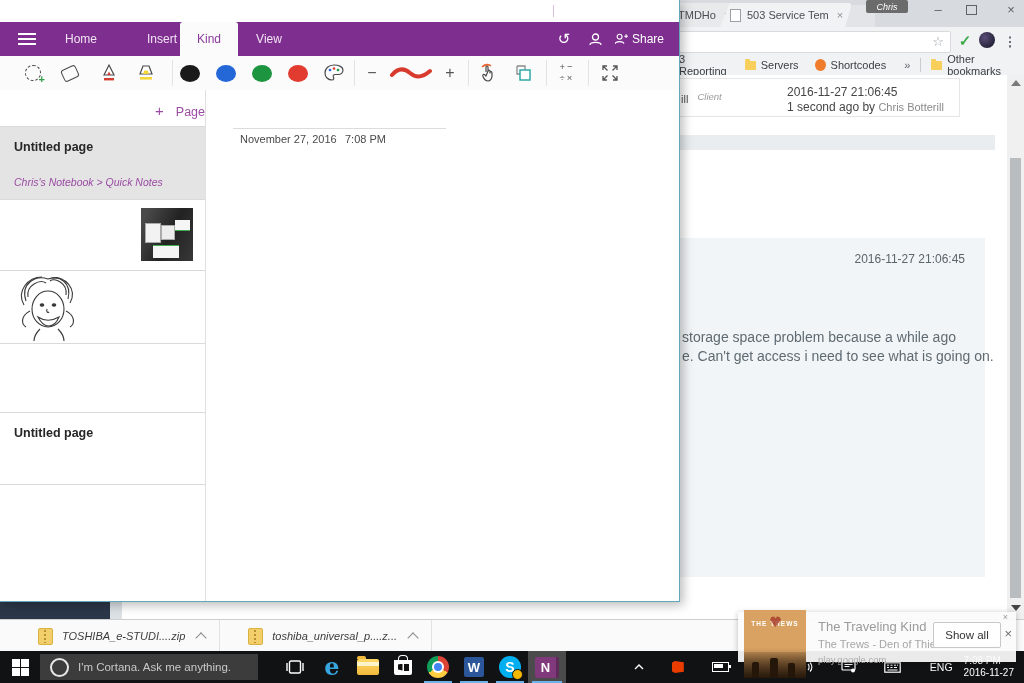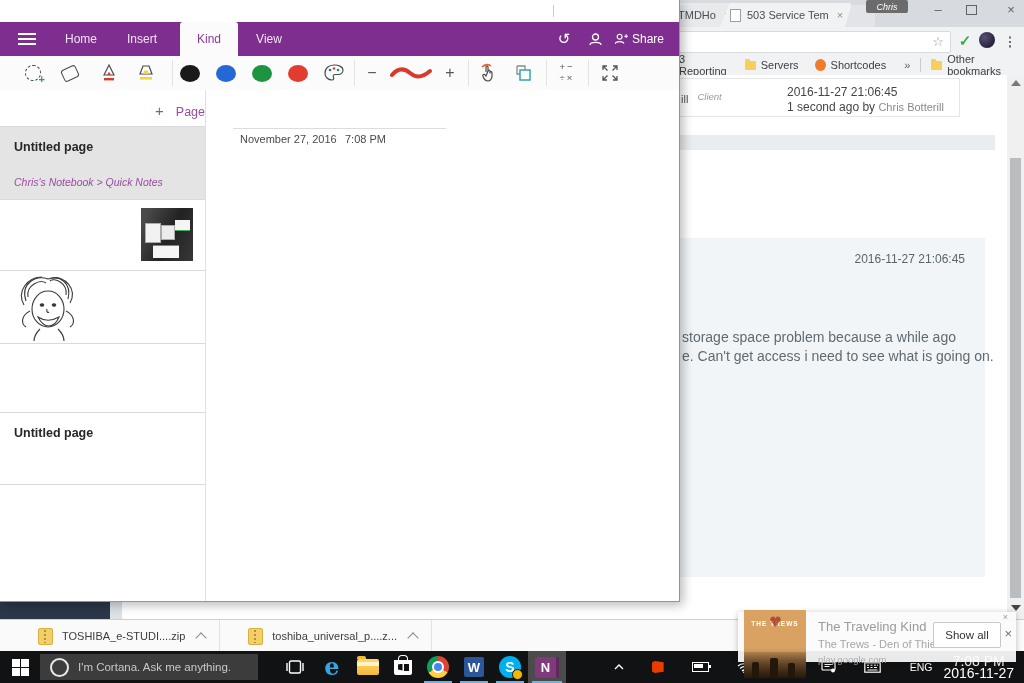--- a/index.html
+++ b/index.html
@@ -20,21 +20,21 @@
   .bmfolder{width:12px;height:9px;background:#f7cf5a;border-radius:1px;margin:0 5px 0 14px;position:relative;}
   .bmfolder:before{content:"";position:absolute;top:-2px;left:0;width:5px;height:2px;background:#f7cf5a;border-radius:1px 1px 0 0;}
   .pagebg{left:0;top:75px;width:1024px;height:544px;background:#fff;}
   .card{background:#f2f5f7;}
   .scrltrack{left:1007px;top:75px;width:17px;height:544px;background:#f0f0f0;}
   .scrlthumb{left:1010px;width:11px;background:#b9bdc0;border-radius:0px;}
   .arrow{width:0;height:0;}
 
   
   .dlbar{left:0;top:619px;width:1024px;height:32px;background:#fafafa;border-top:1px solid #cfcfcf;display:flex;align-items:center;}
-  .dlitem{height:100%;display:flex;align-items:center;border-right:1px solid #e2e2e2;padding:0 14px 0 28px;}
+  .dlitem{height:100%;display:flex;align-items:center;border-right:1px solid #e2e2e2;padding:0 14px 0 28px;font-style:italic;}
   .zipicon{width:13px;height:15px;background:#f3cf6b;border:1px solid #d8b13e;border-radius:2px;position:relative;margin-right:9px;}
   .zipicon:before{content:"";position:absolute;left:5px;top:1px;bottom:1px;width:2px;
       background:repeating-linear-gradient(#b98e2f 0 2px,transparent 2px 4px);}
   .dlname{font-size:11px;color:#3c3c3c;}
   .chev{width:7px;height:7px;border-left:1.6px solid #8a8a8a;border-top:1.6px solid #8a8a8a;transform:rotate(45deg);margin-left:12px;margin-top:3px;}
 
   
   .taskbar{left:0;top:651px;width:1024px;height:32px;background:#111214;display:flex;align-items:center;z-index:40;}
   .tbbtn{height:32px;display:flex;align-items:center;justify-content:center;position:relative;}
   .runline{position:absolute;bottom:0;left:4px;right:4px;height:2px;background:#6cb2e8;}
@@ -164,21 +164,21 @@
       </div>
     <div class="a ctr glyph" style="left:649px;top:0;width:28px;height:22px;font-size:13px;">×</div>
 
     <div class="a ontabs">
       <div class="ontab" style="left:12px;width:30px;flex-direction:column;gap:3px;">
         <div style="width:18px;height:2px;background:#fff;"></div>
         <div style="width:18px;height:2px;background:#fff;"></div>
         <div style="width:18px;height:2px;background:#fff;"></div>
       </div>
       <div class="ontab" style="left:56px;width:50px;">Home</div>
-      <div class="ontab" style="left:116px;width:52px;">Insert</div>
+      <div class="ontab" style="left:136px;width:52px;">Insert</div>
       <div class="ontab" style="left:180px;width:58px;background:#fbfbfb;color:#8b3a9b;border-radius:3px 3px 0 0;">Kind</div>
       <div class="ontab" style="left:246px;width:46px;">View</div>
 
       <div class="ontab glyph" style="left:550px;width:28px;font-size:15px;">↺</div>
       <div class="ontab" style="left:582px;width:26px;">
         <svg width="15" height="15" viewBox="0 0 15 15">
             <circle cx="7.5" cy="5" r="3" fill="none" stroke="#fff" stroke-width="1.3"></circle>
             <path d="M2 13 C2 9.5 13 9.5 13 13" fill="none" stroke="#fff" stroke-width="1.3"></path>
           </svg>
       </div>
@@ -414,21 +414,21 @@
           <circle cx="12" cy="9.5" r="2" fill="#fff"></circle>
         </svg>
     </div>
     <div class="trayico">
       <svg width="17" height="11" viewBox="0 0 17 11">
           <rect x="0.8" y="0.8" width="15.4" height="9.4" fill="none" stroke="#fff" stroke-width="1.2"></rect>
           <path d="M3 3.2 h2 M6.5 3.2 h2 M10 3.2 h2 M13 3.2 h1 M3 5.5 h2 M6.5 5.5 h2 M10 5.5 h3 M3.5 8 h10" stroke="#fff" stroke-width="1"></path>
         </svg>
     </div>
     <div class="trayico" style="font-size:10.5px;color:#fff;margin:0 7px;">ENG</div>
-    <div style="margin:0 10px 0 4px;text-align:center;font-size:14px;color:#fff;line-height:12px;">
+    <div style="margin:0 10px 0 4px;text-align:left;font-size:10px;color:#fff;line-height:12px;">
       <div>7:08 PM</div>
       <div>2016-11-27</div>
     </div>
   </div>
 
   <div class="a notif">
     <div style="position:absolute;left:80px;top:7px;font-size:13px;color:#9b9b9b;">The Traveling Kind</div>
     <div style="position:absolute;left:80px;top:26px;font-size:11px;color:#a6a6a6;">The Trews - Den of Thieves</div>
     <div style="position:absolute;left:80px;top:42px;font-size:9.5px;color:#ababab;">play.google.com</div>
     <div class="showall">Show all</div>

